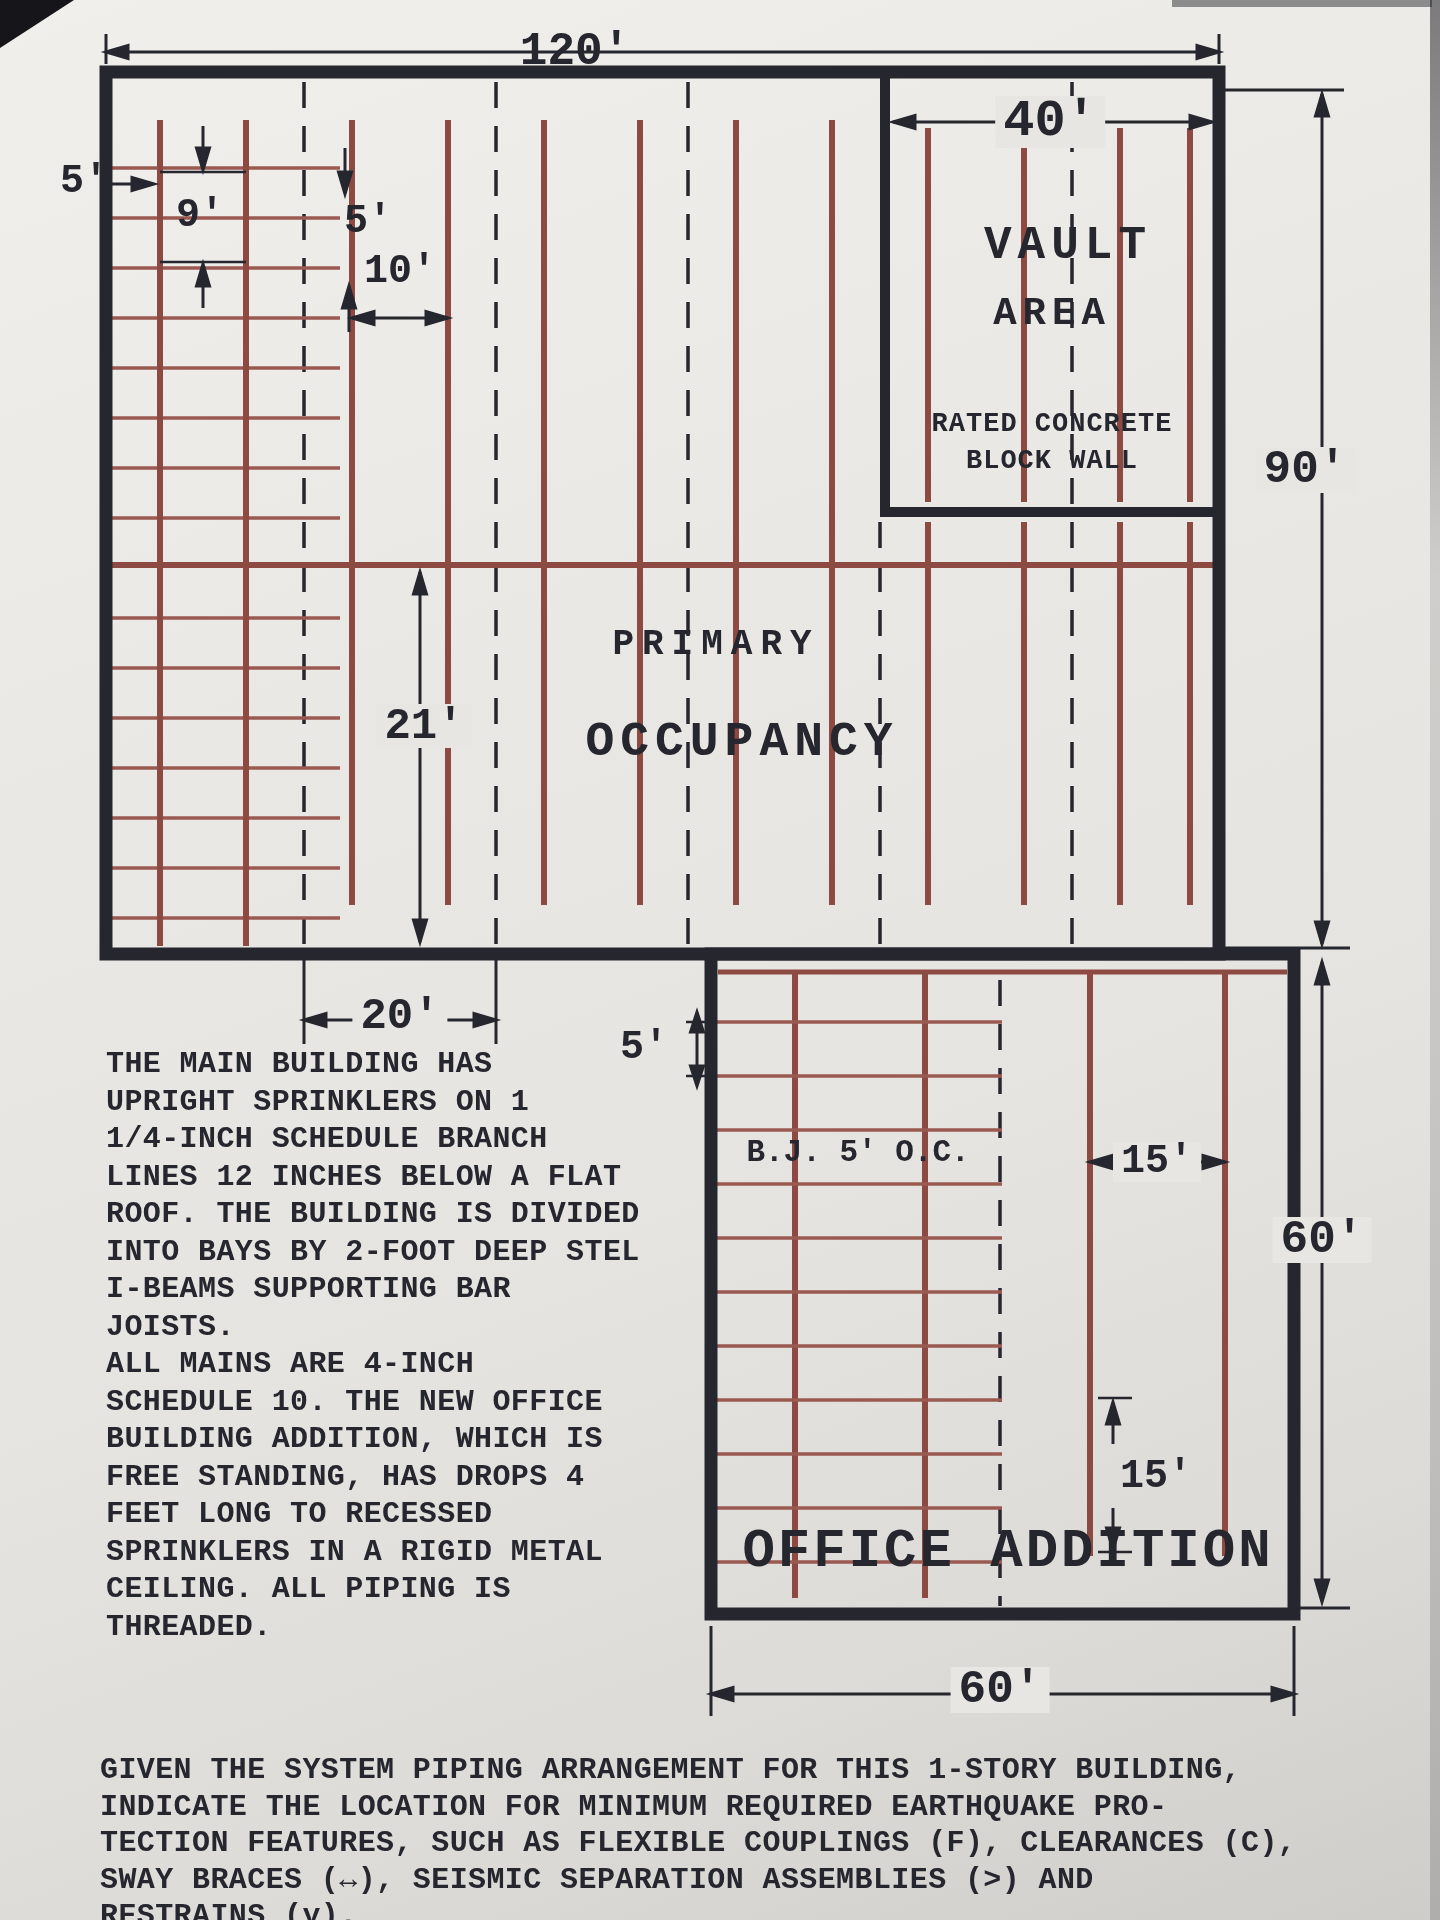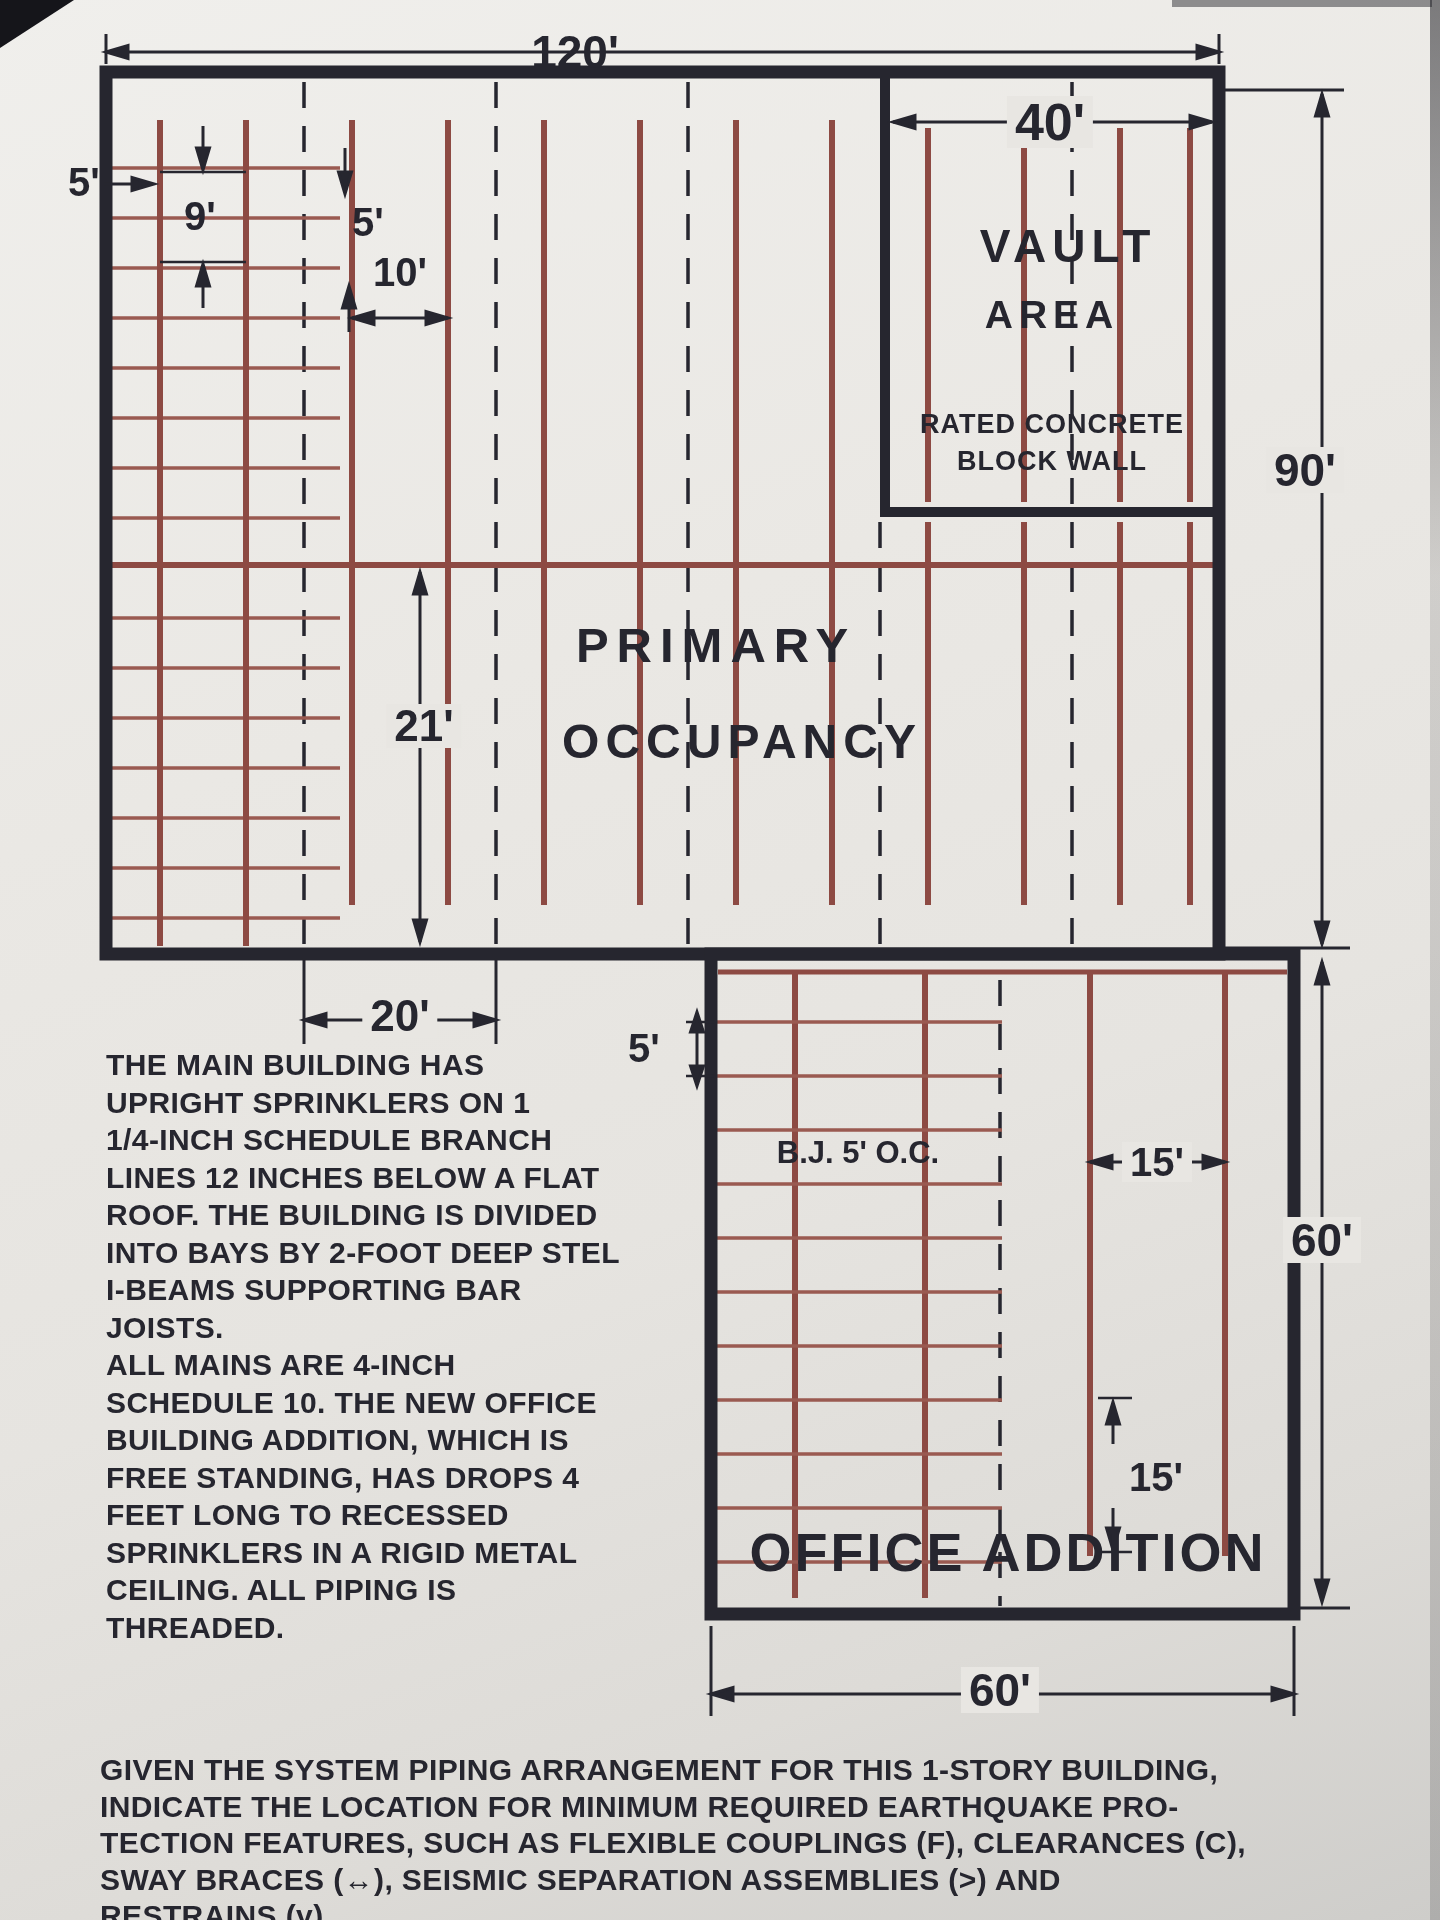--- a/index.html
+++ b/index.html
@@ -1,19 +1,19 @@
 <!DOCTYPE html>
 <html><head>
 <meta charset="utf-8">
 <style>
   html,body{margin:0;padding:0;background:#b9b7b4;}
   #page{
     position:relative;width:1440px;height:1920px;overflow:hidden;
     background:linear-gradient(160deg,#f0efec 0%,#eae8e4 35%,#e6e4e0 60%,#dddbd7 82%,#cecdca 100%);
-    font-family:Liberation Sans, sans-serif;color:#26262f;
+    font-family:Liberation Mono, monospace;color:#26262f;
   }
   #plan-svg{position:absolute;left:0;top:0;}
   .lbl{position:absolute;transform:translate(-50%,-50%);white-space:nowrap;
        font-weight:700;color:#26262f;line-height:1;}
   .bg{background:#e8e6e2;padding:0 8px;}
   .para{position:absolute;transform:none;white-space:pre-line;font-weight:700;
         color:#26262f;text-align:left;}
   .corner-tl{position:absolute;left:0;top:0;width:74px;height:48px;
       background:#15151a;clip-path:polygon(0 0,100% 0,0 100%);}
   .edge-r{position:absolute;right:0;top:0;width:10px;height:100%;
@@ -198,21 +198,21 @@
   <div class="lbl" style="left:644px;top:1048px;font-size:40px;">5'</div>
   <div class="lbl bg" style="left:1157px;top:1162px;font-size:40px;">15'</div>
   <div class="lbl" style="left:1156px;top:1477px;font-size:40px;">15'</div>
   <div class="lbl bg" style="left:1322px;top:1240px;font-size:46px;">60'</div>
   <div class="lbl bg" style="left:1000px;top:1690px;font-size:46px;">60'</div>
 
   <div class="lbl" style="left:1052px;top:246px;font-size:46px;letter-spacing:6px;margin-left:16px;">VAULT</div>
   <div class="lbl" style="left:1052px;top:314px;font-size:39px;letter-spacing:6px;">AREA</div>
   <div class="lbl" style="left:1052px;top:424px;font-size:27px;letter-spacing:1px;">RATED CONCRETE</div>
   <div class="lbl" style="left:1052px;top:461px;font-size:27px;letter-spacing:1px;">BLOCK WALL</div>
-  <div class="lbl" style="left:716px;top:645px;font-size:49px;letter-spacing:8px;">PRIMARY</div>
+  <div class="lbl" style="left:716px;top:645px;font-size:36px;letter-spacing:8px;">PRIMARY</div>
   <div class="lbl" style="left:742px;top:742px;font-size:48px;letter-spacing:6px;">OCCUPANCY</div>
   <div class="lbl" style="left:1008px;top:1552px;font-size:54px;letter-spacing:3px;">OFFICE ADDITION</div>
   <div class="lbl" style="left:858px;top:1152px;font-size:31px;">B.J. 5' O.C.</div>
 
   <div class="para" style="left:106px;top:1046px;width:540px;font-size:30px;line-height:37.5px;letter-spacing:0.4px;">THE MAIN BUILDING HAS
 UPRIGHT SPRINKLERS ON 1
 1/4-INCH SCHEDULE BRANCH
 LINES 12 INCHES BELOW A FLAT
 ROOF. THE BUILDING IS DIVIDED
 INTO BAYS BY 2-FOOT DEEP STEL

